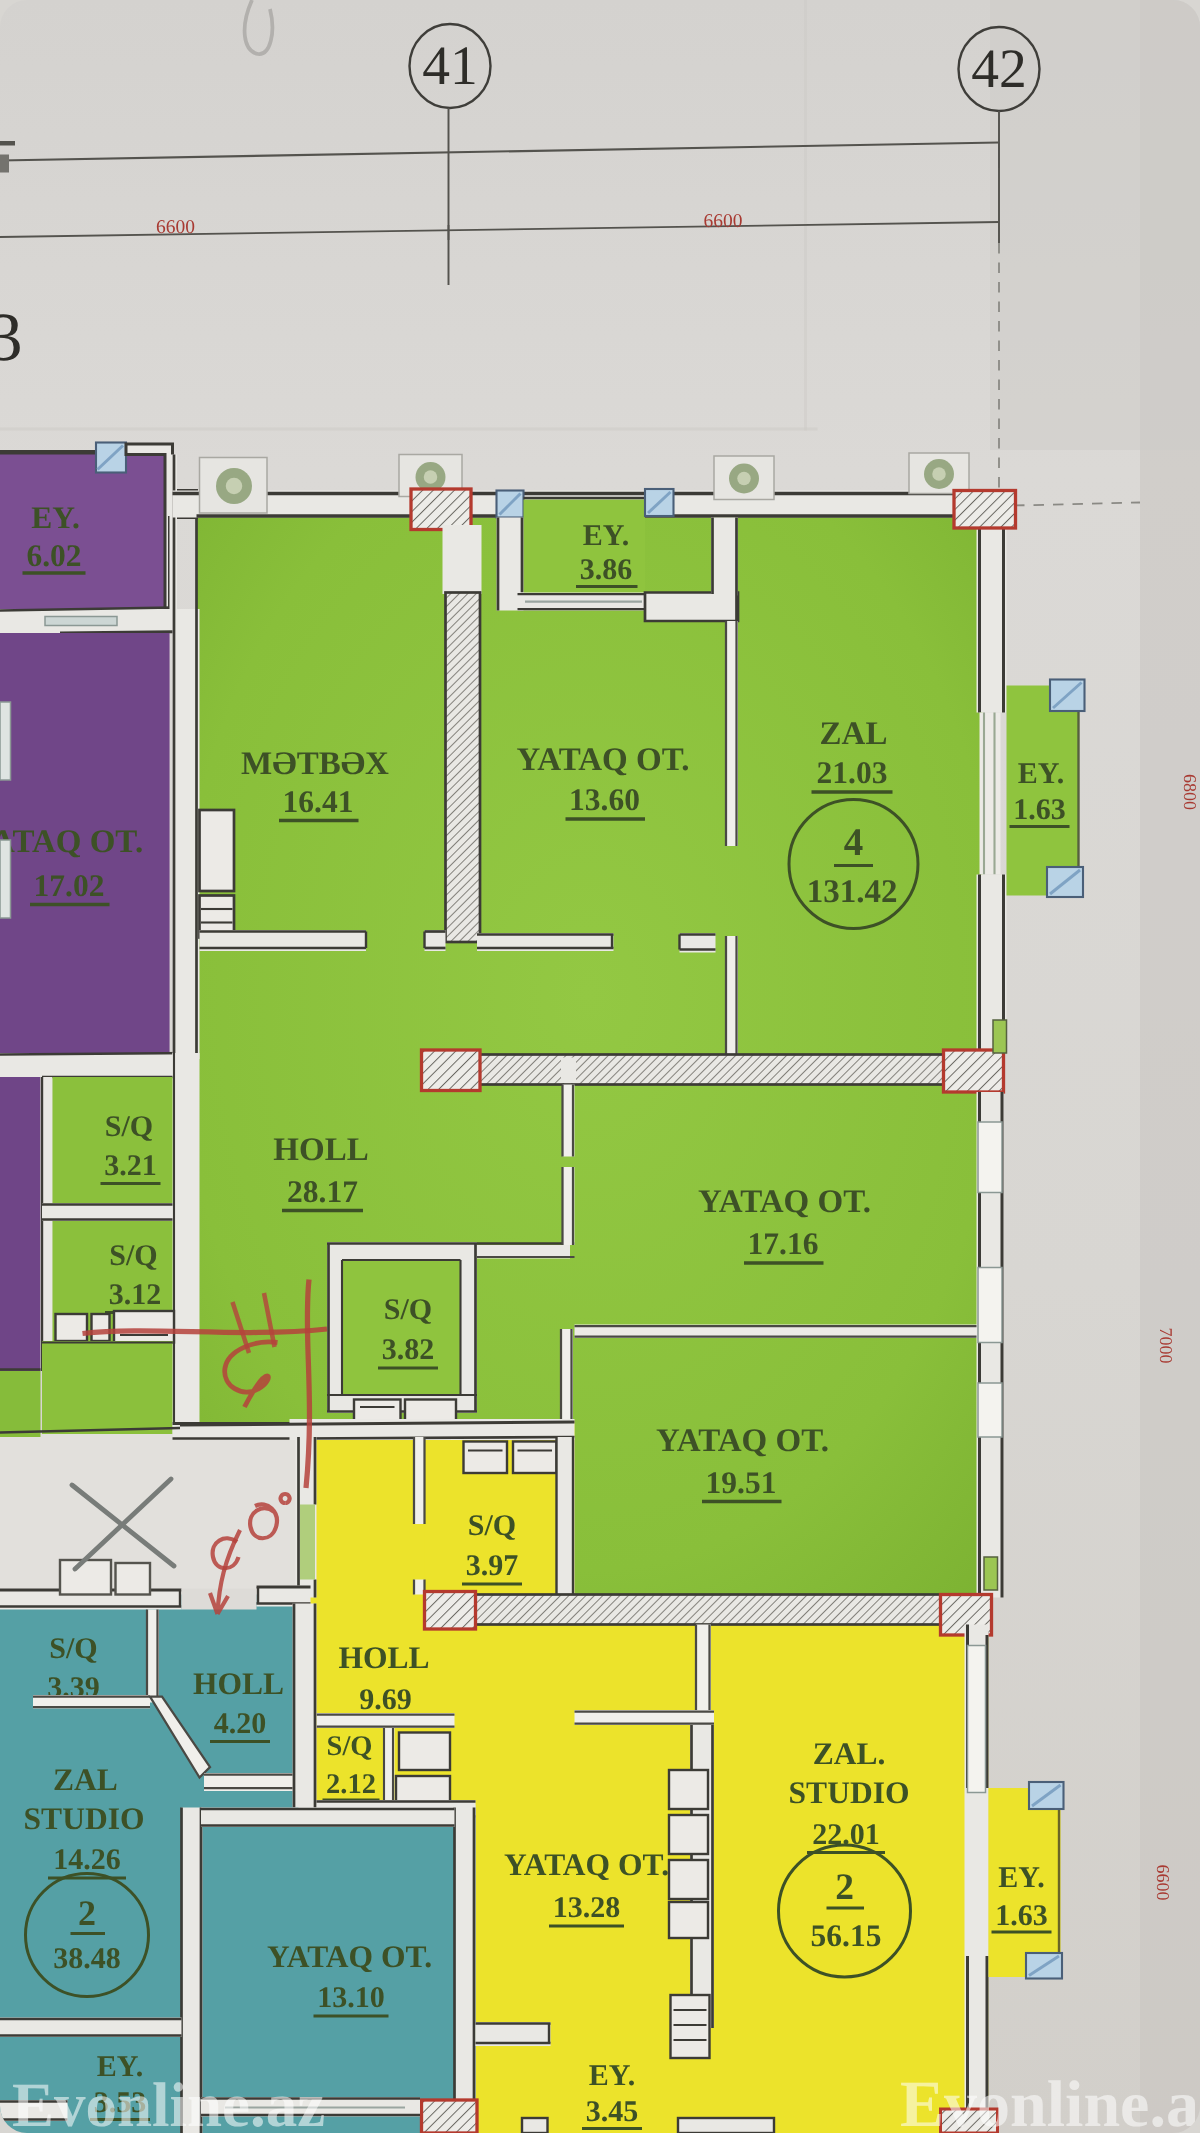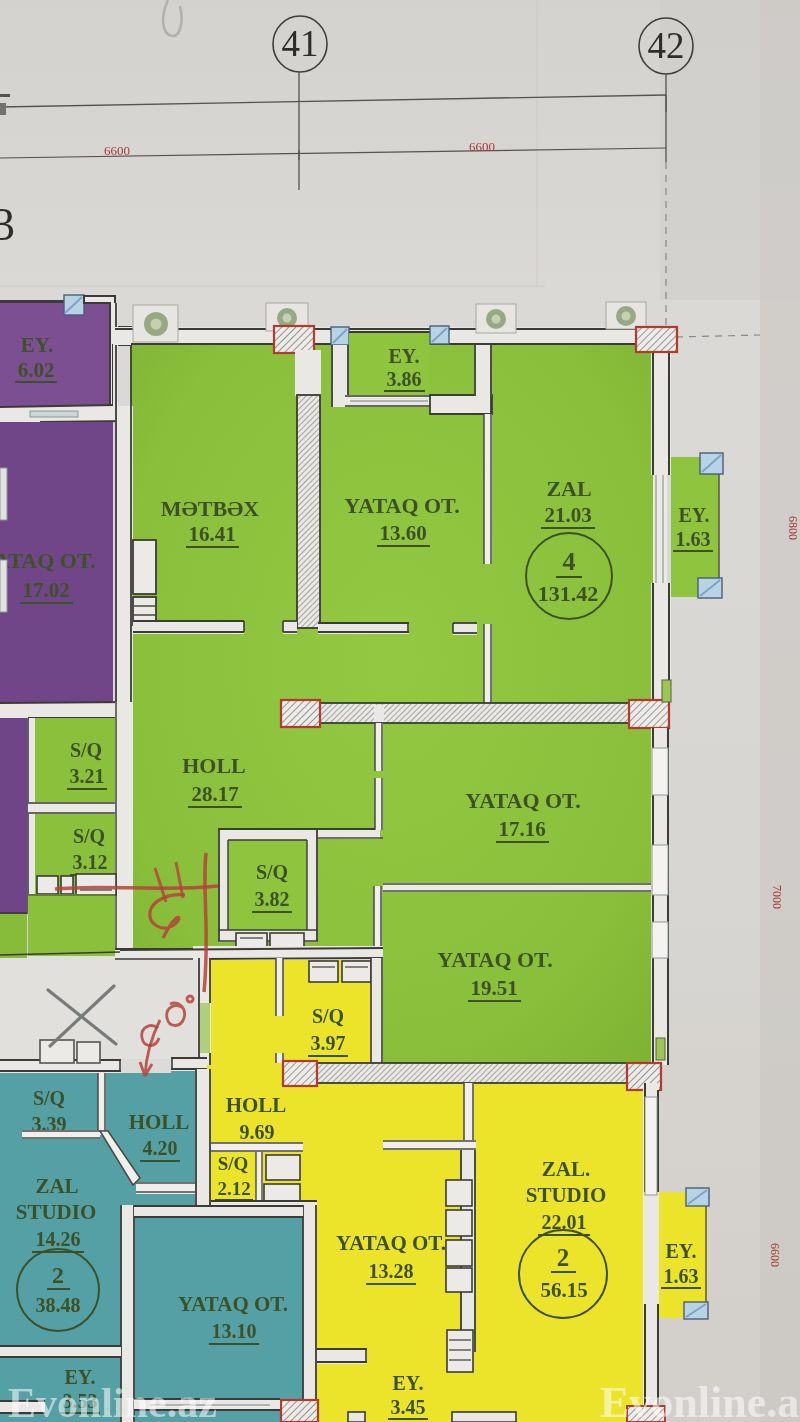--- a/index.html
+++ b/index.html
@@ -1,16 +1,16 @@
 <!DOCTYPE html>
 <html><head>
 <meta charset="utf-8">
 <style>
 html,body{margin:0;padding:0;background:#d8d6d2;}
-#page{position:relative;width:800px;height:1422px;overflow:hidden;font-family:"Liberation Serif",serif;}
+#page{position:relative;width:800px;height:1422px;overflow:hidden;font-family:"Liberation Serif",serif;border-radius:18px;}
 svg{display:block;}
 .lbl{font-family:"Liberation Serif",serif;font-weight:bold;fill:#3d5126;}
 .red{font-family:"Liberation Serif",serif;fill:#a83a32;}
 </style>
 </head>
 <body>
 <div id="page">
 <svg width="800" height="1422" viewBox="0 0 800 1422">
 <defs>
 <pattern id="hatch" width="4" height="4" patternTransform="rotate(45)" patternUnits="userSpaceOnUse">

